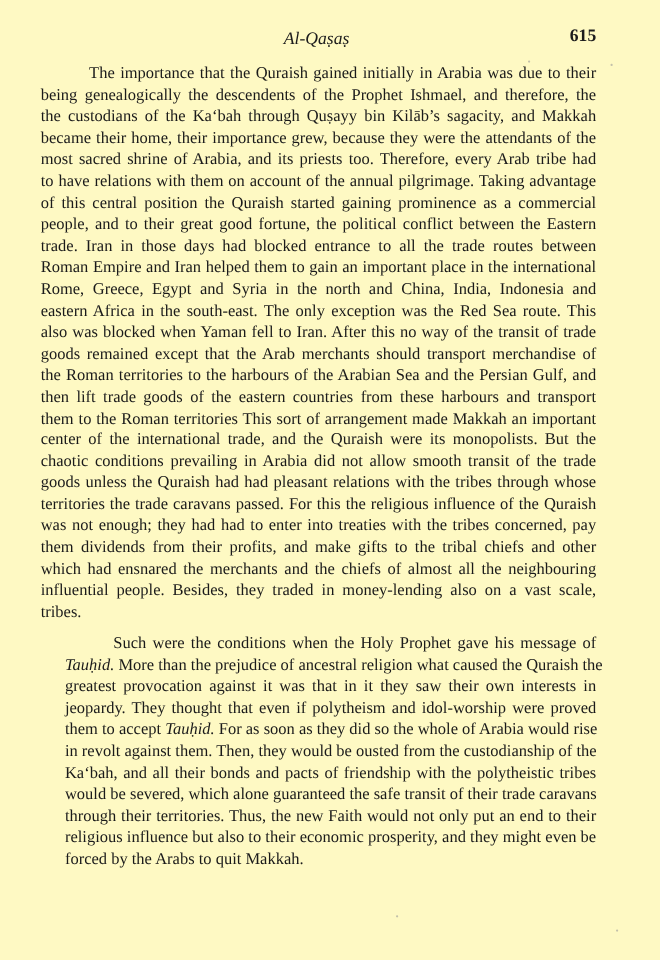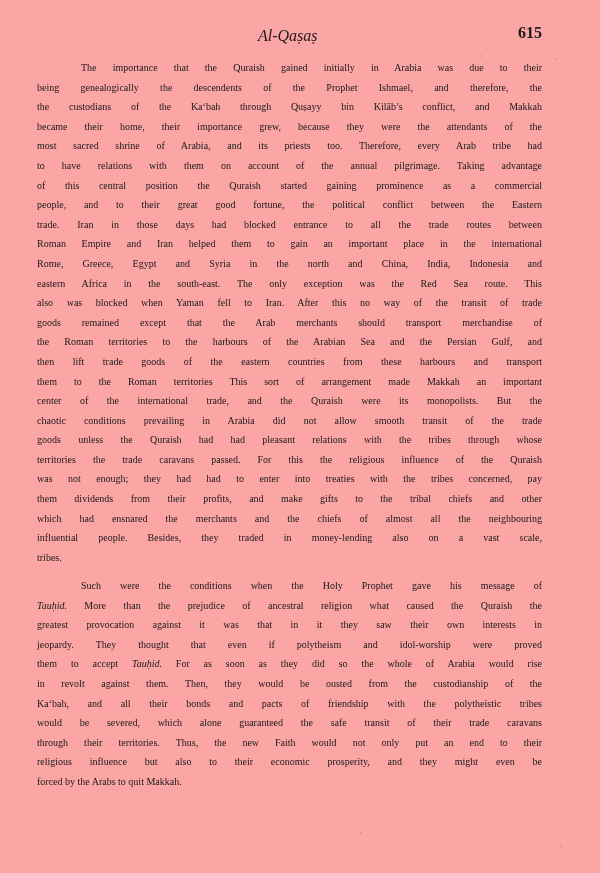--- a/index.html
+++ b/index.html
@@ -12,21 +12,21 @@
       height: 873px;
       position: relative;
       overflow: hidden;
       font-family: "Liberation Serif", "DejaVu Serif", serif;
       color: #1a1a1a;
     }
     .page {
       position: absolute;
       left: 0; top: 0;
       width: 600px; height: 873px;
-      background: #fca5a5;
+      background: #fef9c3;
     }
     .running-head {
       position: absolute;
       top: 24px;
       left: 0;
       width: 600px;
       height: 26px;
     }
     .head-title {
       position: absolute;
@@ -43,28 +43,29 @@
       font-weight: bold;
       font-size: 16px;
       color: #1c1c1c;
       text-align: right;
     }
     .body-text {
       position: absolute;
       left: 37px;
       top: 58px;
       width: 505px;
-      font-size: 10px;
+      font-size: 15px;
       line-height: 19.6px;
     }
     .para {
       margin: 0;
     }
     .para + .para {
       margin-top: 8.5px;
+      margin-left: 22px;
     }
     .line {
       display: block;
       height: 19.6px;
       white-space: nowrap;
       text-align: justify;
       text-align-last: justify;
       overflow: visible;
     }
     .line.indent {
@@ -91,21 +92,21 @@
   <div class="running-head">
     <span class="head-title">Al-Qaṣaṣ</span>
     <span class="page-number">615</span>
   </div>
 
   <div class="body-text">
 
     <div class="para">
       <span class="line indent">The importance that the Quraish gained initially in Arabia was due to their</span>
       <span class="line">being genealogically the descendents of the Prophet Ishmael, and therefore, the</span>
-      <span class="line">the custodians of the Ka‘bah through Quṣayy bin Kilāb’s conflict, and Makkah</span>
+      <span class="line">the custodians of the Ka‘bah through Quṣayy bin Kilāb’s sagacity, and Makkah</span>
       <span class="line">became their home, their importance grew, because they were the attendants of the</span>
       <span class="line">most sacred shrine of Arabia, and its priests too. Therefore, every Arab tribe had</span>
       <span class="line">to have relations with them on account of the annual pilgrimage. Taking advantage</span>
       <span class="line">of this central position the Quraish started gaining prominence as a commercial</span>
       <span class="line">people, and to their great good fortune, the political conflict between the Eastern</span>
       <span class="line">trade. Iran in those days had blocked entrance to all the trade routes between</span>
       <span class="line">Roman Empire and Iran helped them to gain an important place in the international</span>
       <span class="line">Rome, Greece, Egypt and Syria in the north and China, India, Indonesia and</span>
       <span class="line">eastern Africa in the south-east. The only exception was the Red Sea route. This</span>
       <span class="line">also was blocked when Yaman fell to Iran. After this no way of the transit of trade</span>

